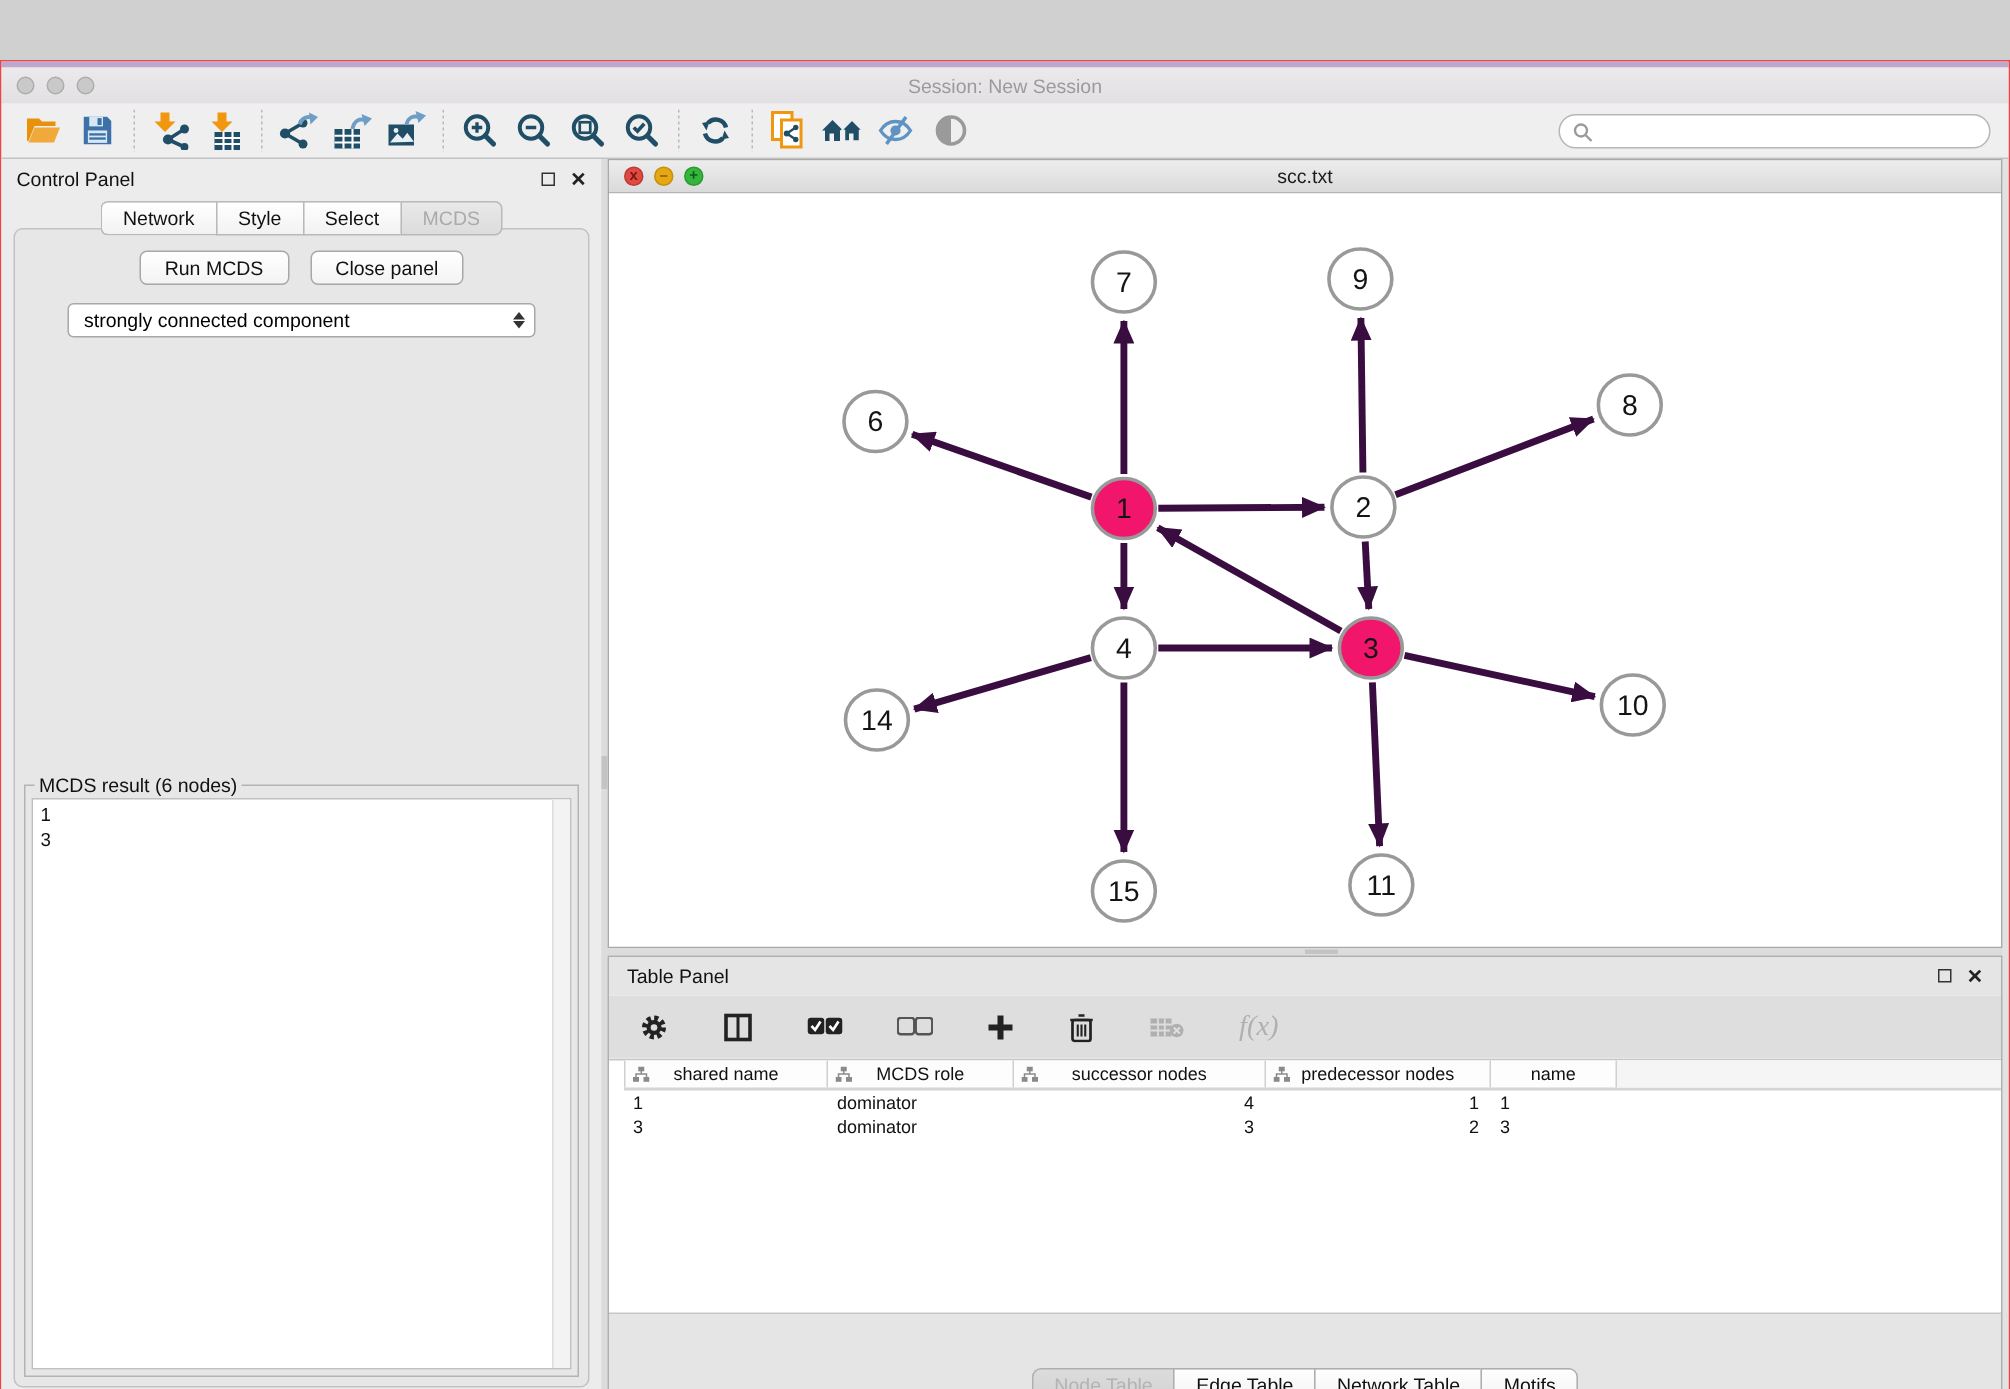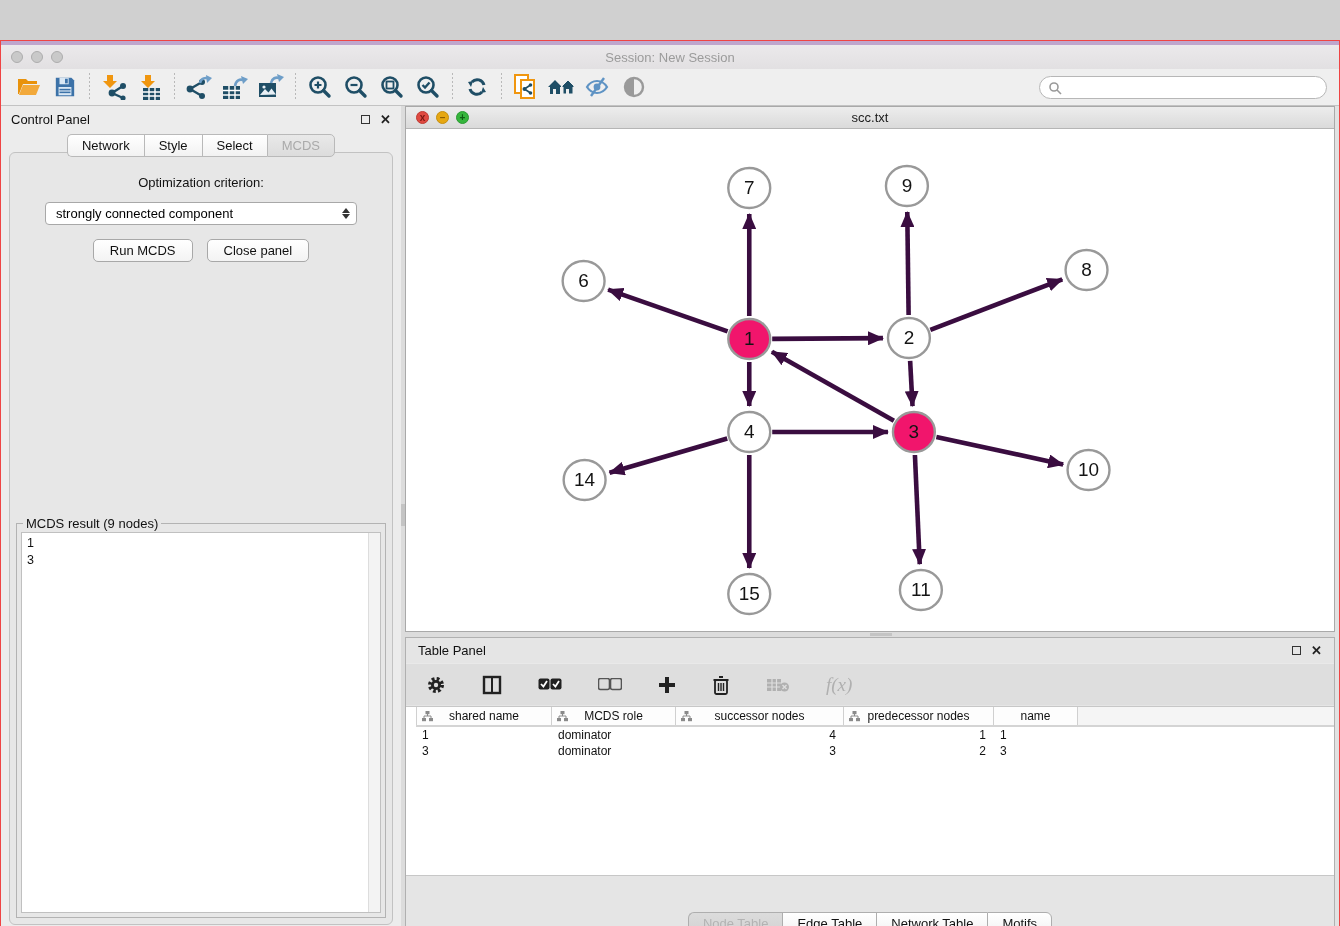--- a/index.html
+++ b/index.html
@@ -303,34 +303,33 @@
           <span class="close-ico">✕</span>
         </span>
       </div>
       <div id="control-tabs">
           <div class="seg">Network</div>
           <div class="seg">Style</div>
           <div class="seg">Select</div>
           <div class="seg seg-selected">MCDS</div>
         </div>
       <div id="cp-content">
-        <div id="opt-label">Optimization criterion:</div>
+        <div id="cp-buttons">
+          <button class="cp-btn">Run MCDS</button>
+          <button class="cp-btn">Close panel</button>
+        </div>
         <div id="criterion-select">
           <span>strongly connected component</span>
           <span class="stepper">
               <i class="up"></i>
               <i class="dn"></i>
             </span>
         </div>
-        <div id="cp-buttons">
-          <button class="cp-btn">Run MCDS</button>
-          <button class="cp-btn">Close panel</button>
-        </div>
         <div id="result-fieldset">
-          <span id="result-legend">MCDS result (9 nodes)</span>
+          <span id="result-legend">MCDS result (6 nodes)</span>
           <div id="result-box">
             <div id="result-text">1
 3</div>
             <div id="result-scrollbar"></div>
           </div>
         </div>
       </div>
     </div>
 
     <div id="v-splitter">

